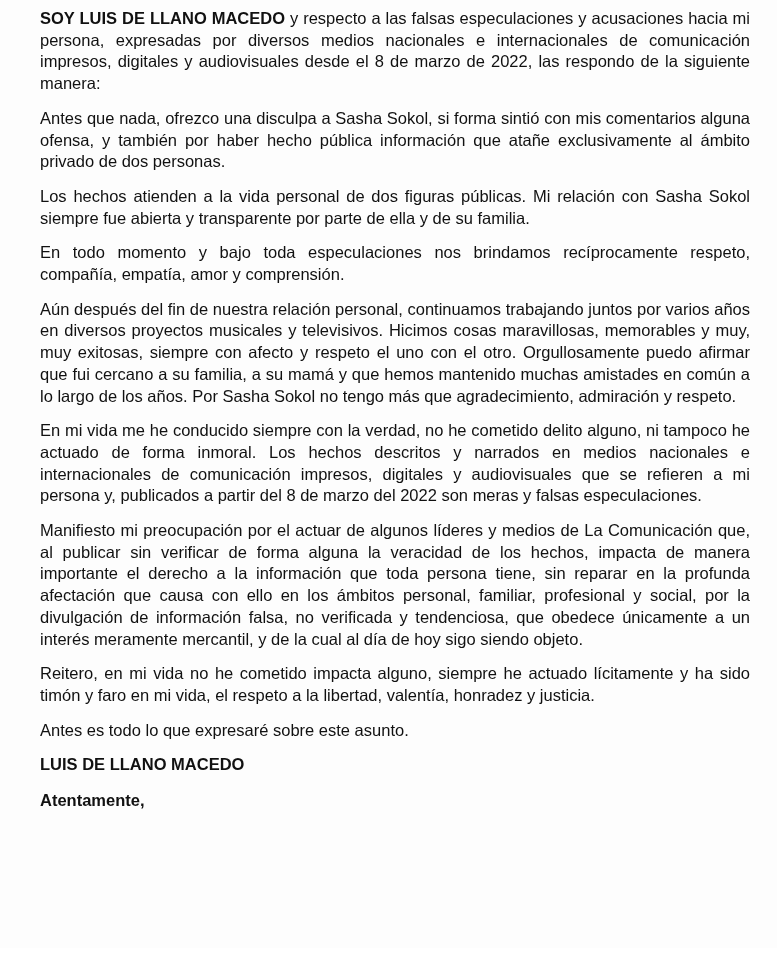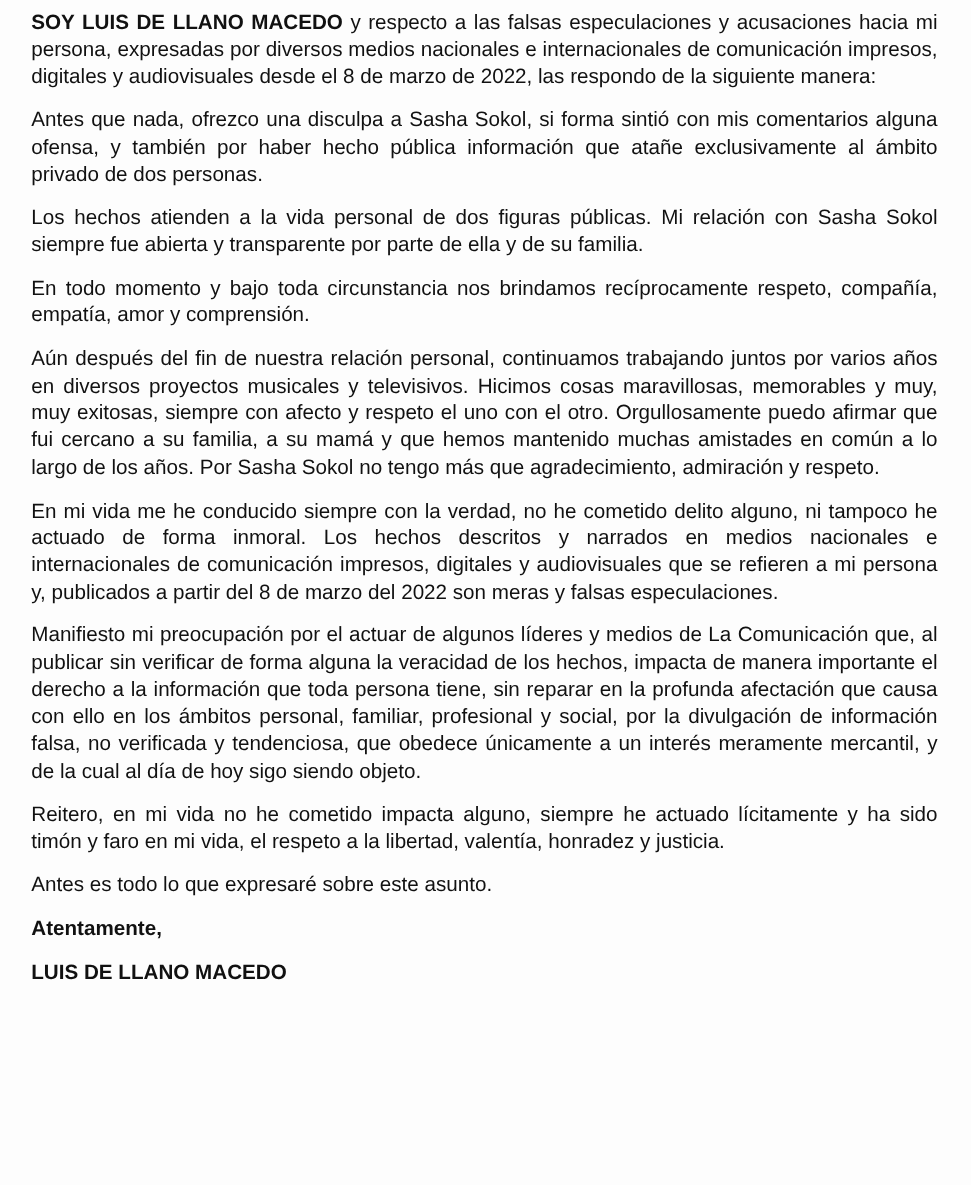--- a/index.html
+++ b/index.html
@@ -7,21 +7,21 @@
     margin: 0;
     padding: 0;
     background: #ffffff;
   }
   .page {
     position: relative;
     width: 777px;
     height: 948px;
     box-sizing: border-box;
     background: #fdfdfd;
-    padding: 8px 27px 0 25px;
+    padding: 8px 27px 0 40px;
     font-family: "Liberation Sans", "DejaVu Sans", sans-serif;
     font-size: 16.5px;
     line-height: 21.7px;
     color: #111111;
     overflow: hidden;
     -webkit-font-smoothing: antialiased;
   }
   .page p {
     margin: 0 0 13px 0;
     text-align: justify;
@@ -40,30 +40,30 @@
 <body>
 
 <div class="page">
 
   <p><span class="lead-bold">SOY LUIS DE LLANO MACEDO</span><span> y respecto a las falsas especulaciones y acusaciones hacia mi persona, expresadas por diversos medios nacionales e internacionales de comunicación impresos, digitales y audiovisuales desde el 8 de marzo de 2022, las respondo de la siguiente manera:</span></p>
 
   <p>Antes que nada, ofrezco una disculpa a Sasha Sokol, si forma sintió con mis comentarios alguna ofensa, y también por haber hecho pública información que atañe exclusivamente al ámbito privado de dos personas.</p>
 
   <p>Los hechos atienden a la vida personal de dos figuras públicas. Mi relación con Sasha Sokol siempre fue abierta y transparente por parte de ella y de su familia.</p>
 
-  <p>En todo momento y bajo toda circunstancia nos brindamos recíprocamente respeto, compañía, empatía, amor y comprensión.</p>
+  <p>En todo momento y bajo toda especulaciones nos brindamos recíprocamente respeto, compañía, empatía, amor y comprensión.</p>
 
   <p>Aún después del fin de nuestra relación personal, continuamos trabajando juntos por varios años en diversos proyectos musicales y televisivos. Hicimos cosas maravillosas, memorables y muy, muy exitosas, siempre con afecto y respeto el uno con el otro. Orgullosamente puedo afirmar que fui cercano a su familia, a su mamá y que hemos mantenido muchas amistades en común a lo largo de los años. Por Sasha Sokol no tengo más que agradecimiento, admiración y respeto.</p>
 
   <p>En mi vida me he conducido siempre con la verdad, no he cometido delito alguno, ni tampoco he actuado de forma inmoral. Los hechos descritos y narrados en medios nacionales e internacionales de comunicación impresos, digitales y audiovisuales que se refieren a mi persona y, publicados a partir del 8 de marzo del 2022 son meras y falsas especulaciones.</p>
 
   <p>Manifiesto mi preocupación por el actuar de algunos líderes y medios de La Comunicación que, al publicar sin verificar de forma alguna la veracidad de los hechos, impacta de manera importante el derecho a la información que toda persona tiene, sin reparar en la profunda afectación que causa con ello en los ámbitos personal, familiar, profesional y social, por la divulgación de información falsa, no verificada y tendenciosa, que obedece únicamente a un interés meramente mercantil, y de la cual al día de hoy sigo siendo objeto.</p>
 
 
   <p>Reitero, en mi vida no he cometido impacta alguno, siempre he actuado lícitamente y ha sido timón y faro en mi vida, el respeto a la libertad, valentía, honradez y justicia.</p>
 
   <p>Antes es todo lo que expresaré sobre este asunto.</p>
 
+  <p class="sig">LUIS DE LLANO MACEDO</p>
+
   <p class="sig">Atentamente,</p>
-
-  <p class="sig">LUIS DE LLANO MACEDO</p>
 
 </div>
 
 </body></html>

